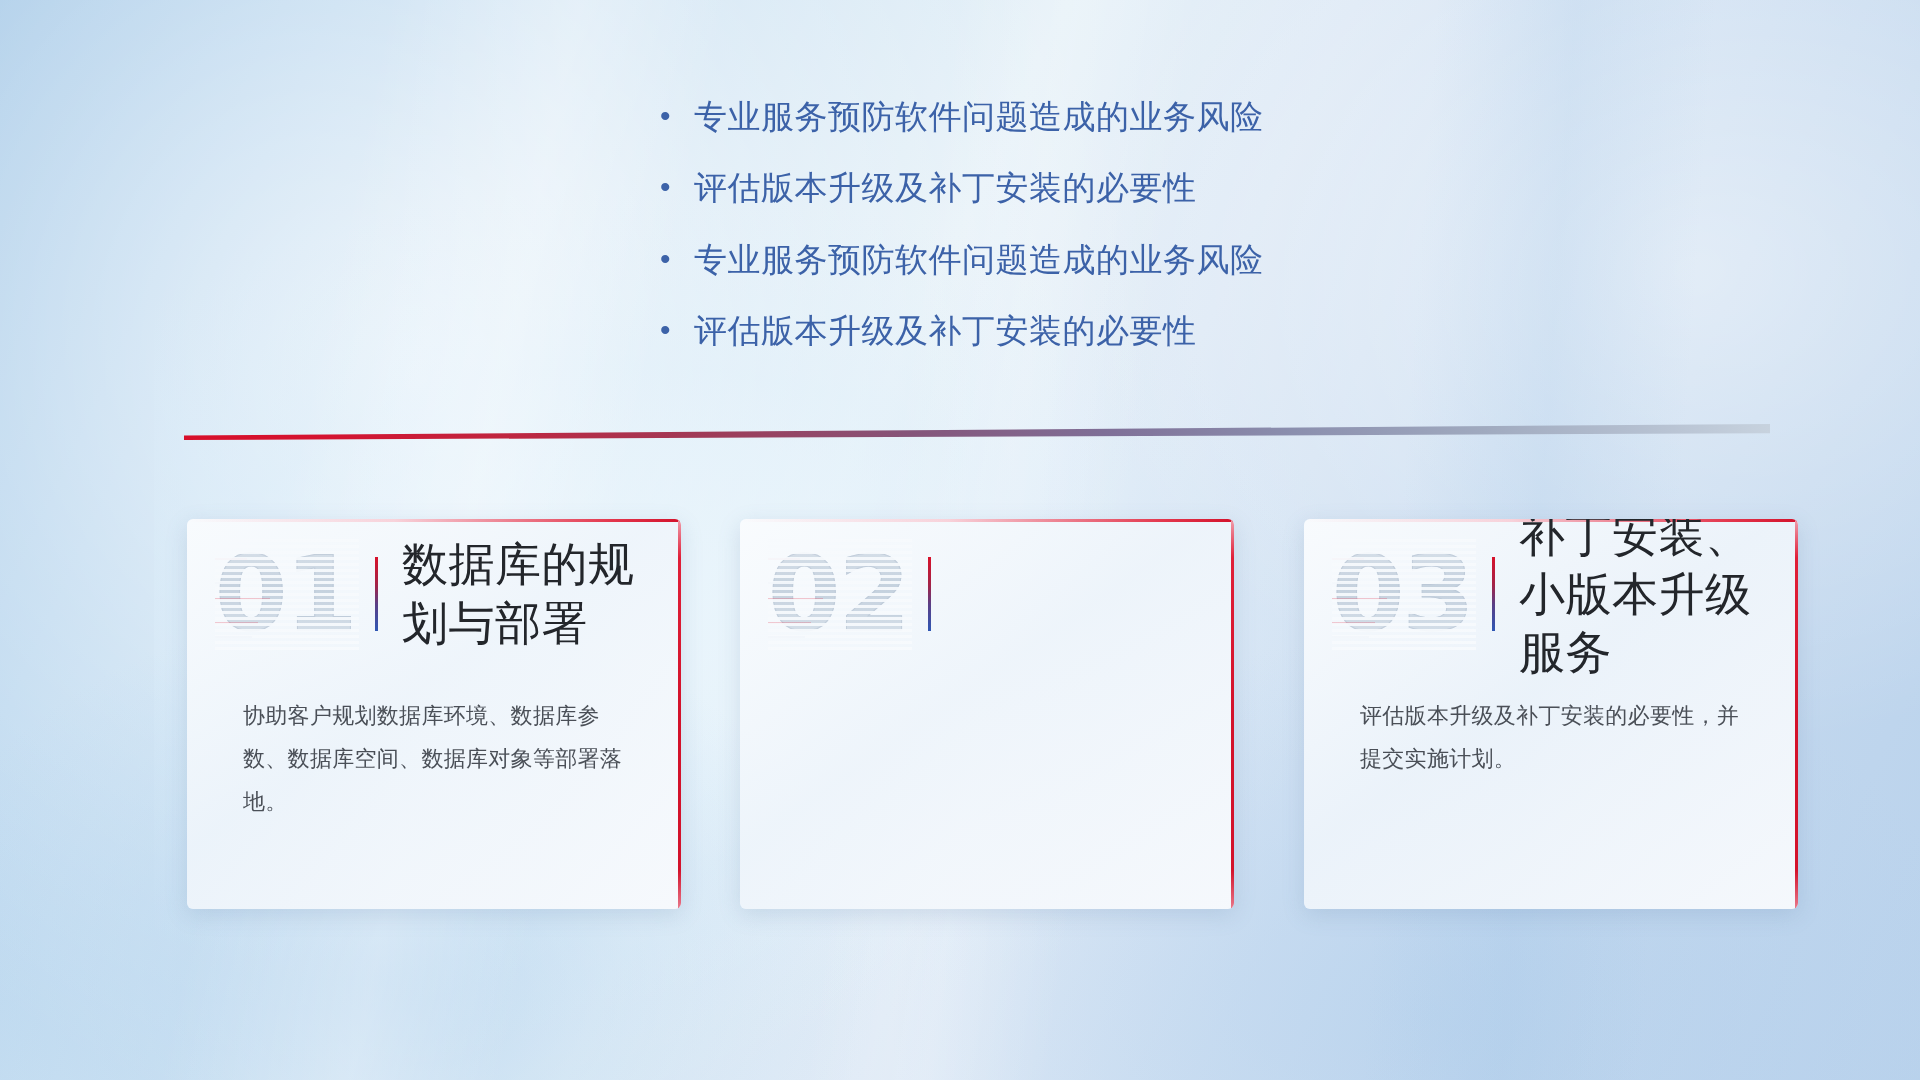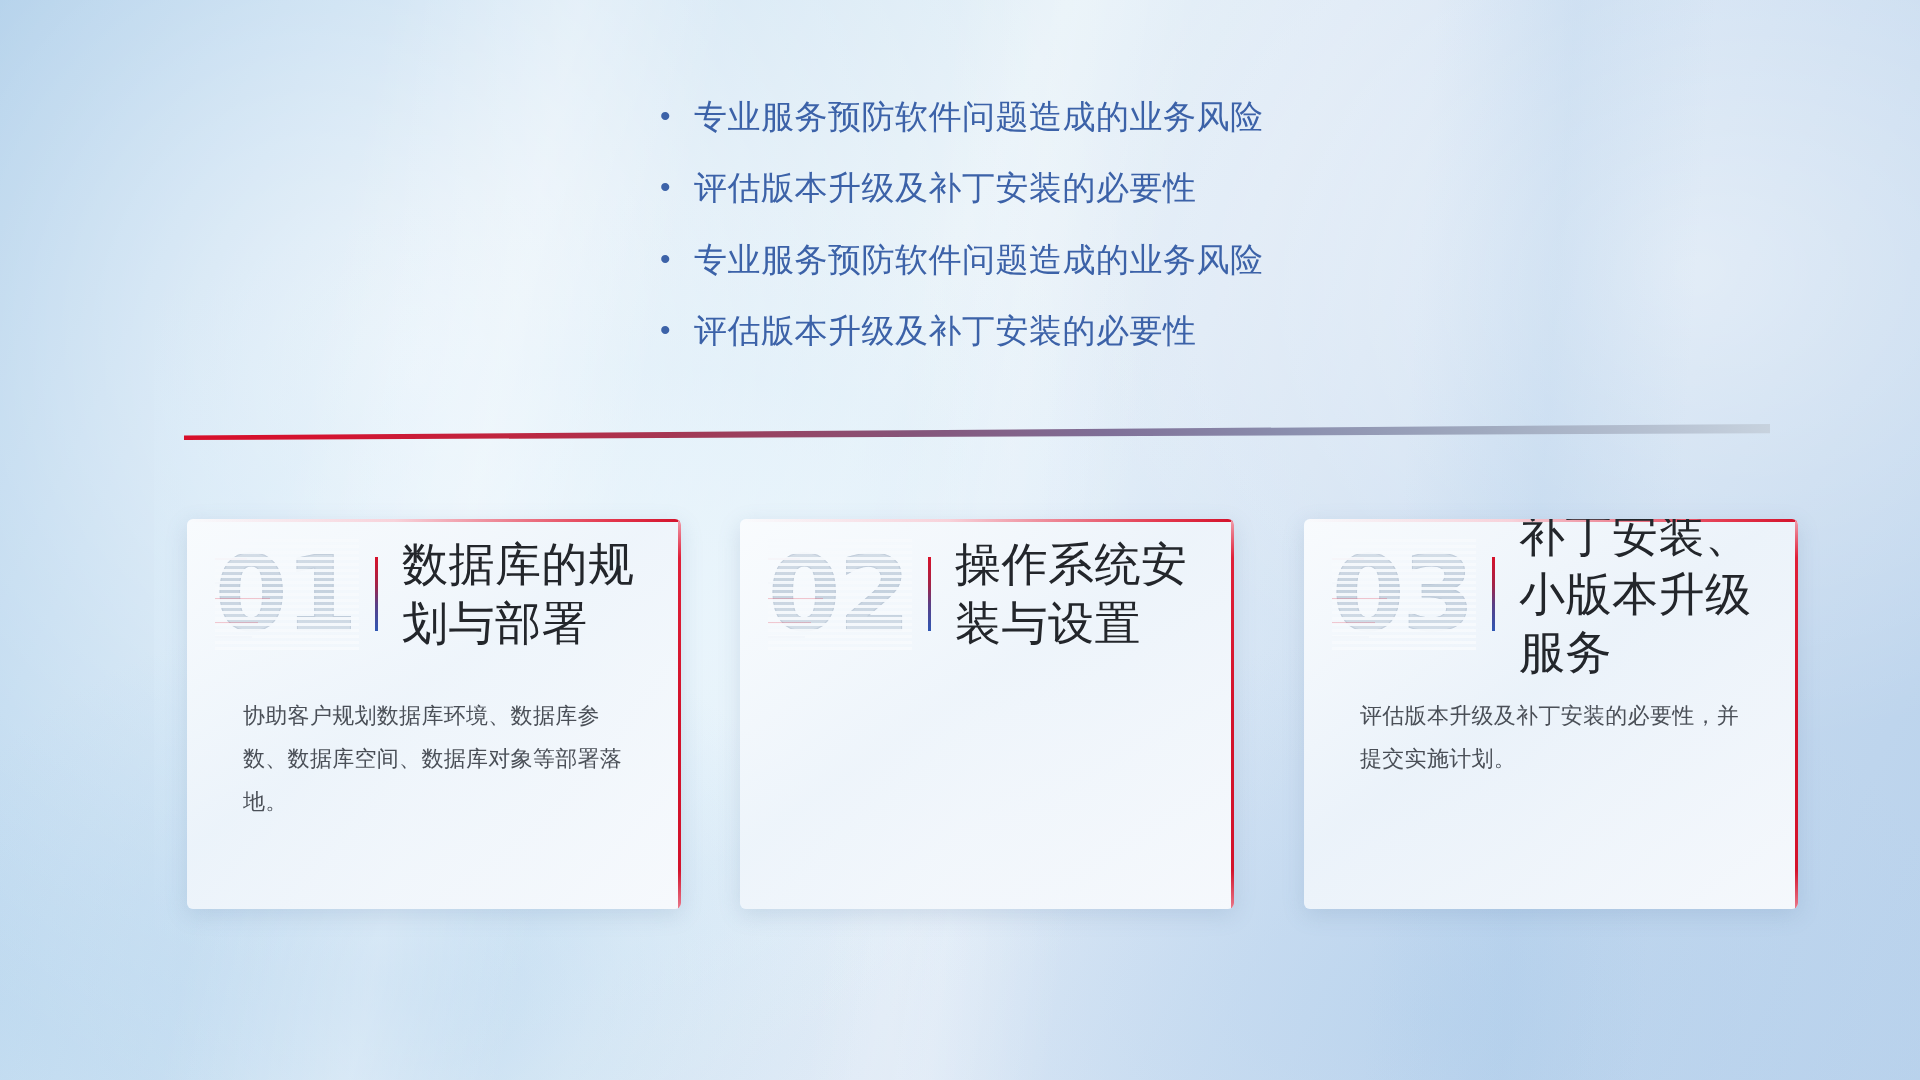--- a/index.html
+++ b/index.html
@@ -213,21 +213,20 @@
   </div>
 
   <div class="card card-2">
     <div class="card-head">
       <div class="num">
         <div class="num-text">02</div>
         <div class="num-shift"></div>
         <div class="num-stripes"></div>
       </div>
       <div class="accent"></div>
-      <div class="card-title">操作系统安装与设置</div>
     </div>
   </div>
 
   <div class="card card-3">
     <div class="card-head">
       <div class="num">
         <div class="num-text">03</div>
         <div class="num-shift"></div>
         <div class="num-stripes"></div>
       </div>

